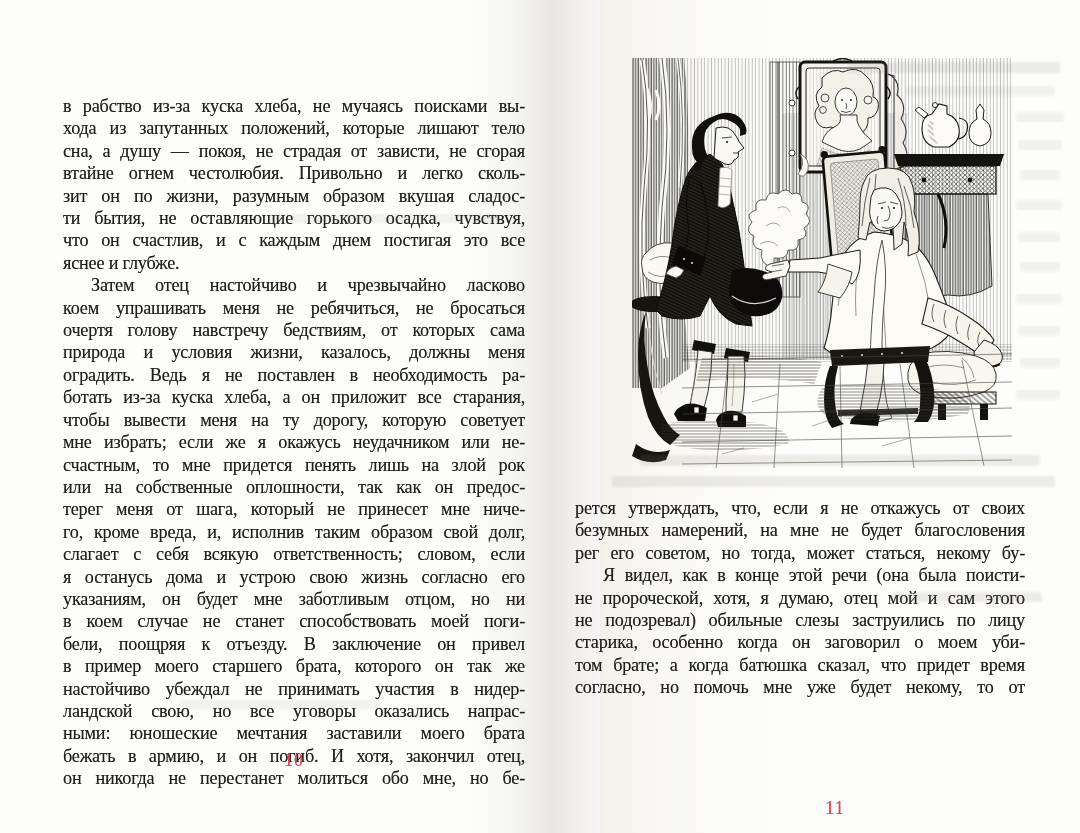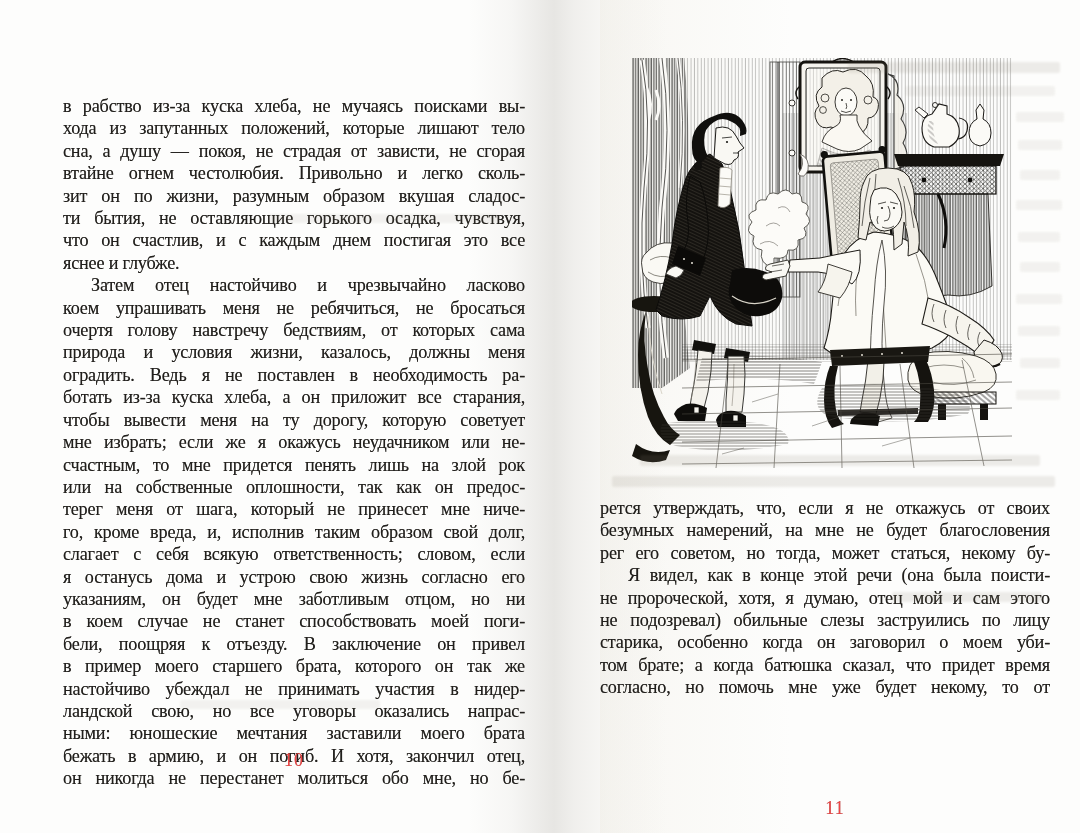--- a/index.html
+++ b/index.html
@@ -27,21 +27,21 @@
     pointer-events:none;
   }
   
   .textblock{
     position:absolute;
     font-size:18.2px;line-height:22.4px;letter-spacing:-0.2px;
     color:#211f1c;
     text-shadow:0 0 0.4px rgba(30,28,24,0.55);
   }
   #left-text{left:63px;top:55px;width:462px;margin-top:40px;}
-  #right-text{left:600px;top:497px;width:450px;}
+  #right-text{left:575px;top:497px;width:450px;}
   .para{margin:0;}
   .line{text-align:justify;text-align-last:justify;}
   .line.flush{text-align-last:left;}
   .para.indent .line:first-child{text-indent:28px;}
   .page-number{
     position:absolute;top:750px;text-align:center;
     font-size:18px;color:#ef4444;letter-spacing:1px;
     text-shadow:0 0 0.4px rgba(30,28,24,0.5);
   }
   #left-page-number{left:63px;width:462px;}

